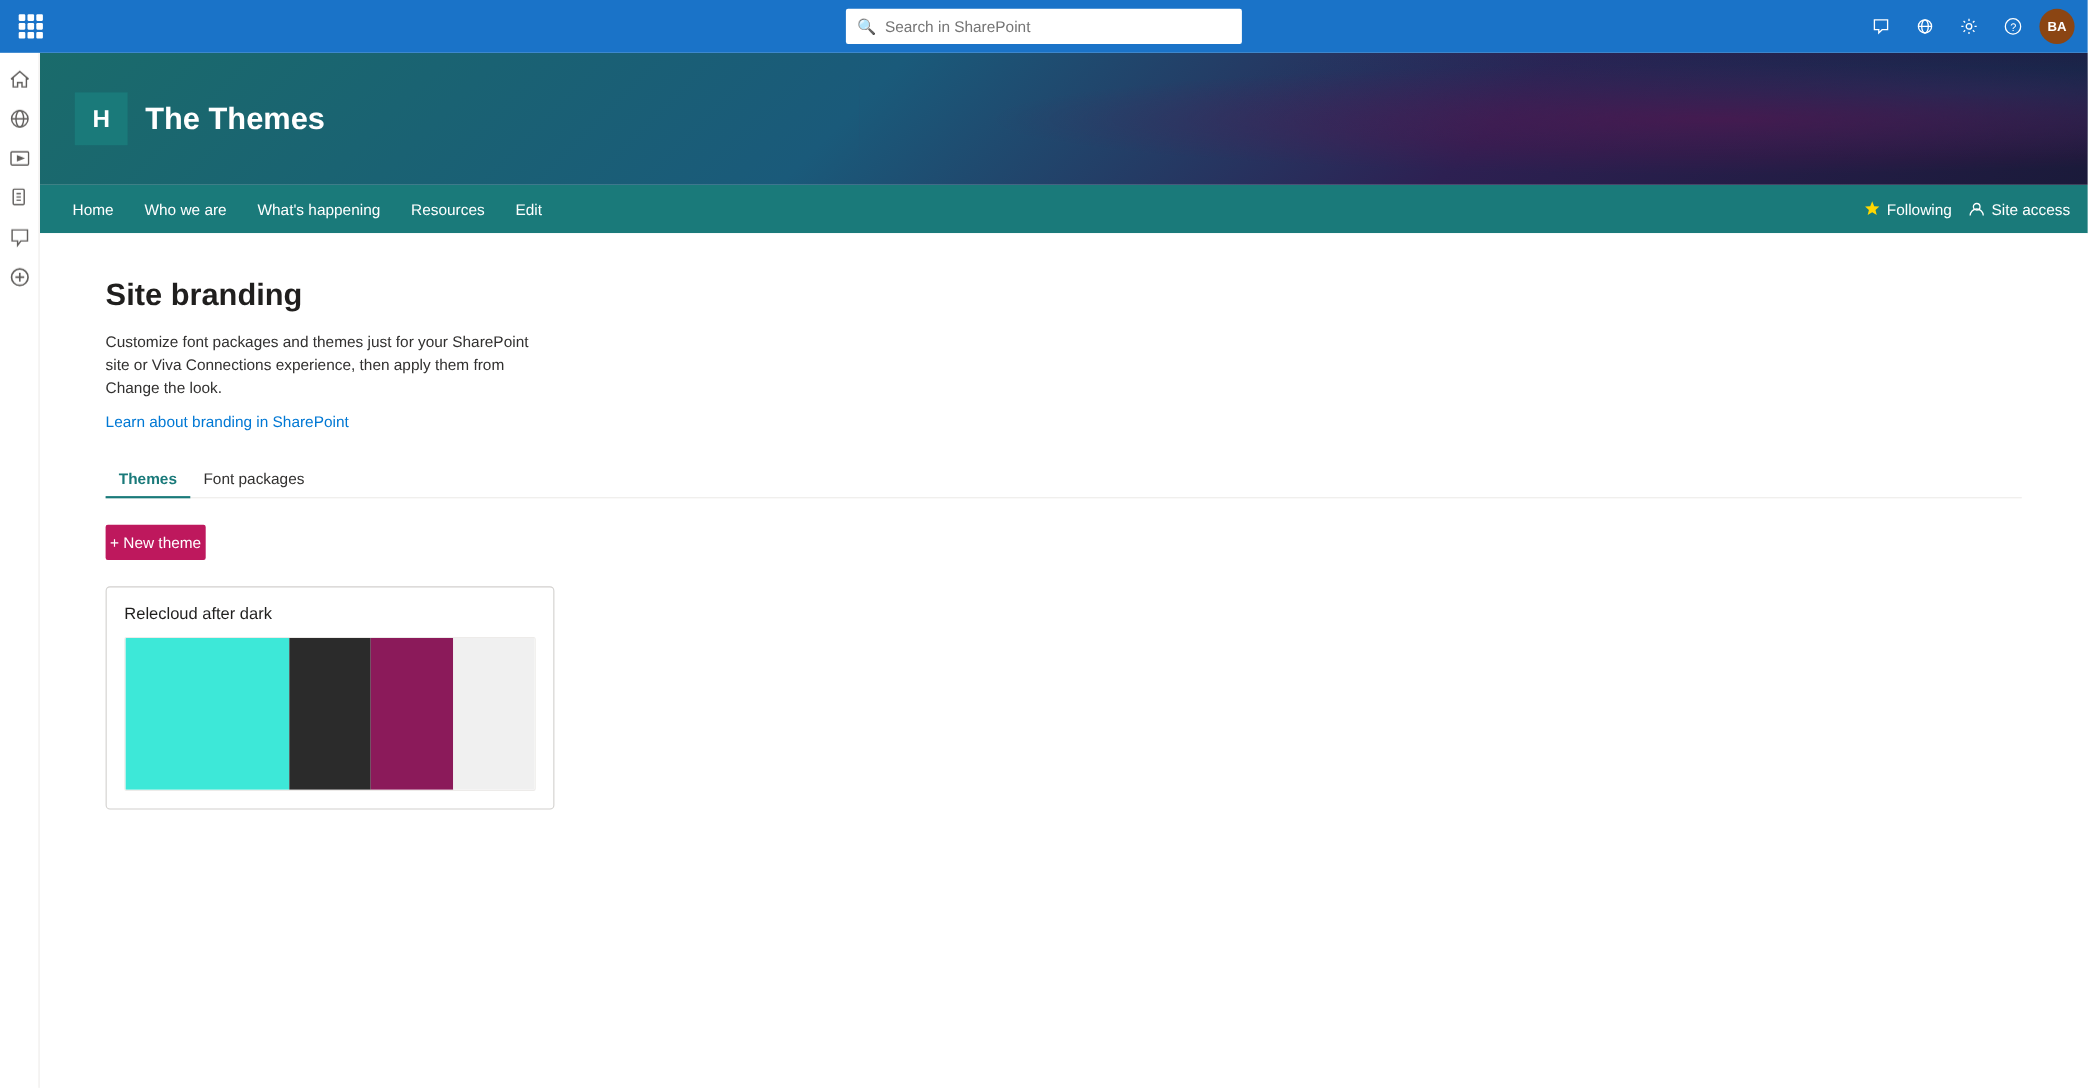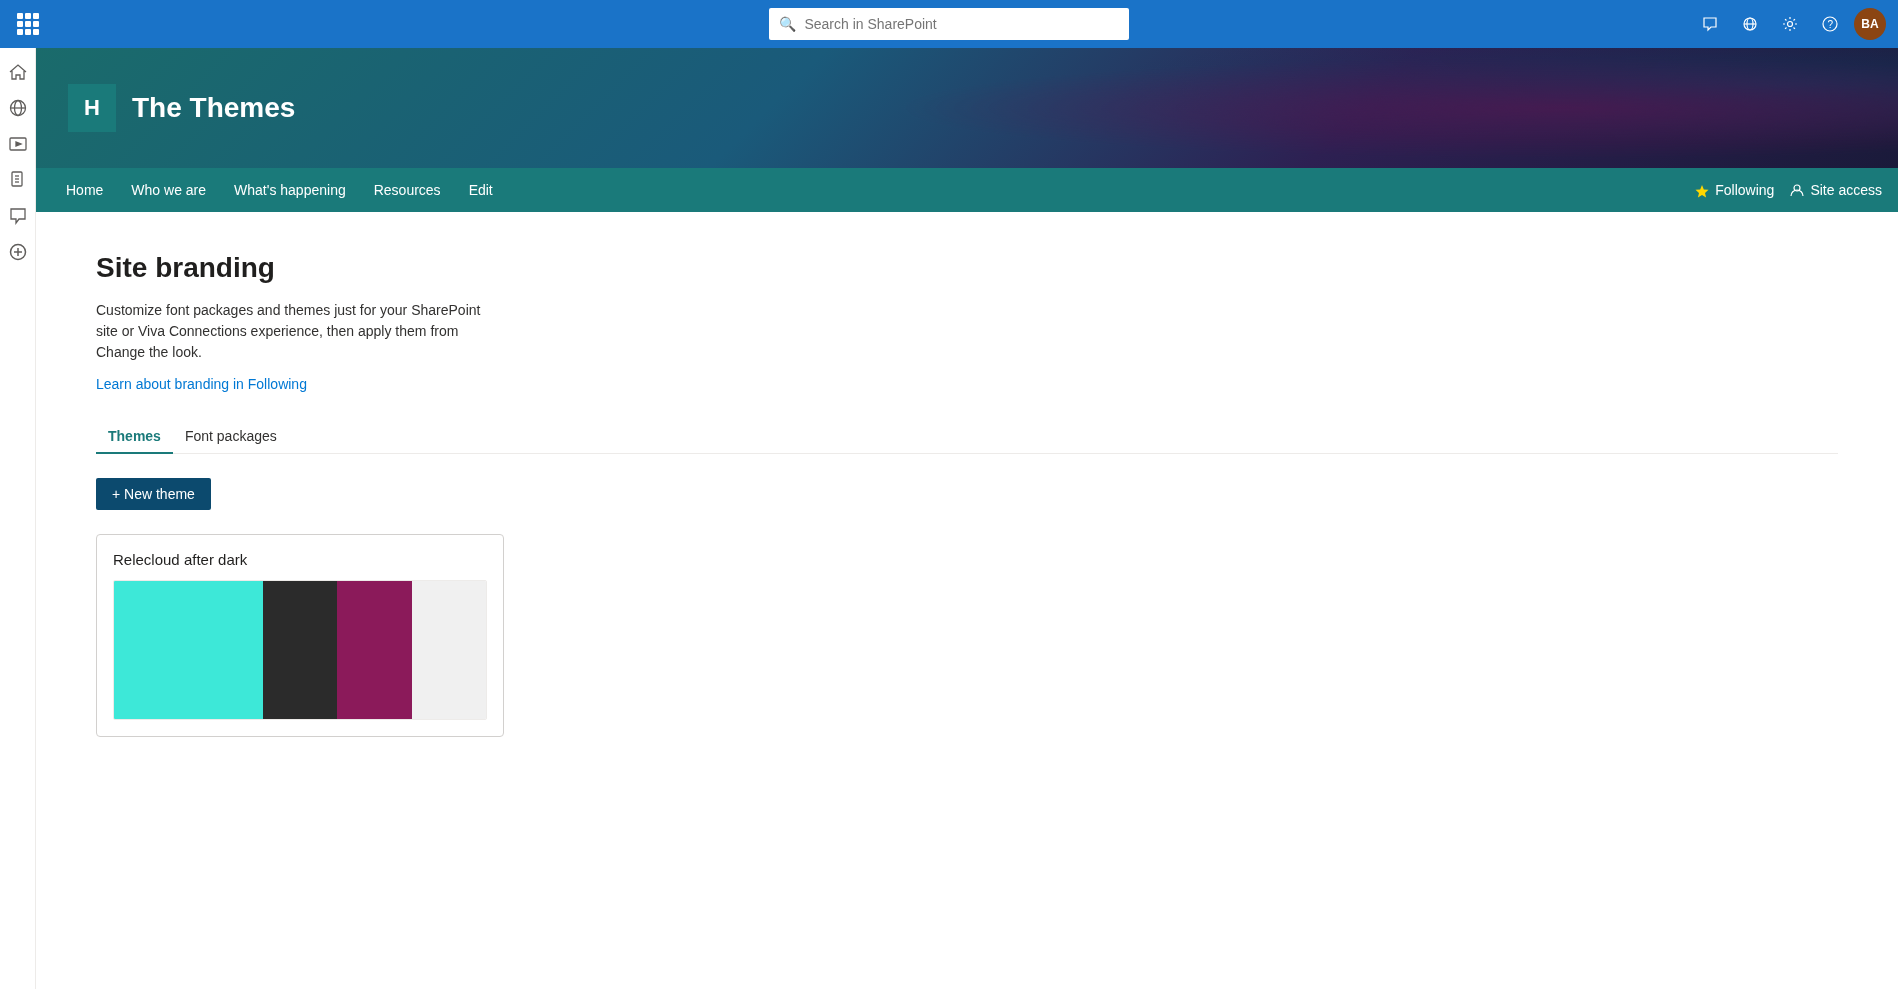--- a/index.html
+++ b/index.html
@@ -134,21 +134,21 @@
       padding: 0 14px;
       height: 44px;
       display: flex; align-items: center;
       cursor: pointer;
       text-decoration: none;
     }
     .nav-right {
       display: flex; align-items: center; gap: 16px;
     }
     .following-btn {
-      display: flex; align-items: flex-end; gap: 6px;
+      display: flex; align-items: flex-start; gap: 6px;
       color: #fff; font-size: 14px; cursor: pointer;
     }
     .site-access-btn {
       display: flex; align-items: center; gap: 6px;
       color: #fff; font-size: 14px; cursor: pointer;
     }
 
     
     .main-content {
       margin-left: 36px;
@@ -194,24 +194,24 @@
     }
     .tab.active {
       color: #1a7a7a;
       border-bottom-color: #1a7a7a;
       font-weight: 600;
     }
 
     
     .new-theme-btn {
       display: flex; align-items: center; gap: 8px;
-      background: #0c4a6e;
+      background: #be185d;
       color: #fff;
       border: none;
-      padding: 8px 16px;
+      padding: 8px 4px;
       font-size: 14px;
       font-weight: 500;
       cursor: pointer;
       border-radius: 2px;
       margin-bottom: 24px;
     }
 
     
     .theme-card {
       border: 1px solid #d2d0ce;
@@ -358,21 +358,21 @@
         <path d="M1 13c0-3.3 2.7-6 6-6s6 2.7 6 6"></path>
       </svg>
       <span>Site access</span>
     </div>
   </div>
 </div>
 
 <div class="main-content">
   <h1 class="page-title">Site branding</h1>
   <p class="page-description">Customize font packages and themes just for your SharePoint site or Viva Connections experience, then apply them from Change the look.</p>
-  <a class="learn-link">Learn about branding in Following</a>
+  <a class="learn-link">Learn about branding in SharePoint</a>
 
   
   <div class="tabs">
     <div class="tab active">Themes</div>
     <div class="tab">Font packages</div>
   </div>
 
   
   <button class="new-theme-btn">+ New theme</button>
 

